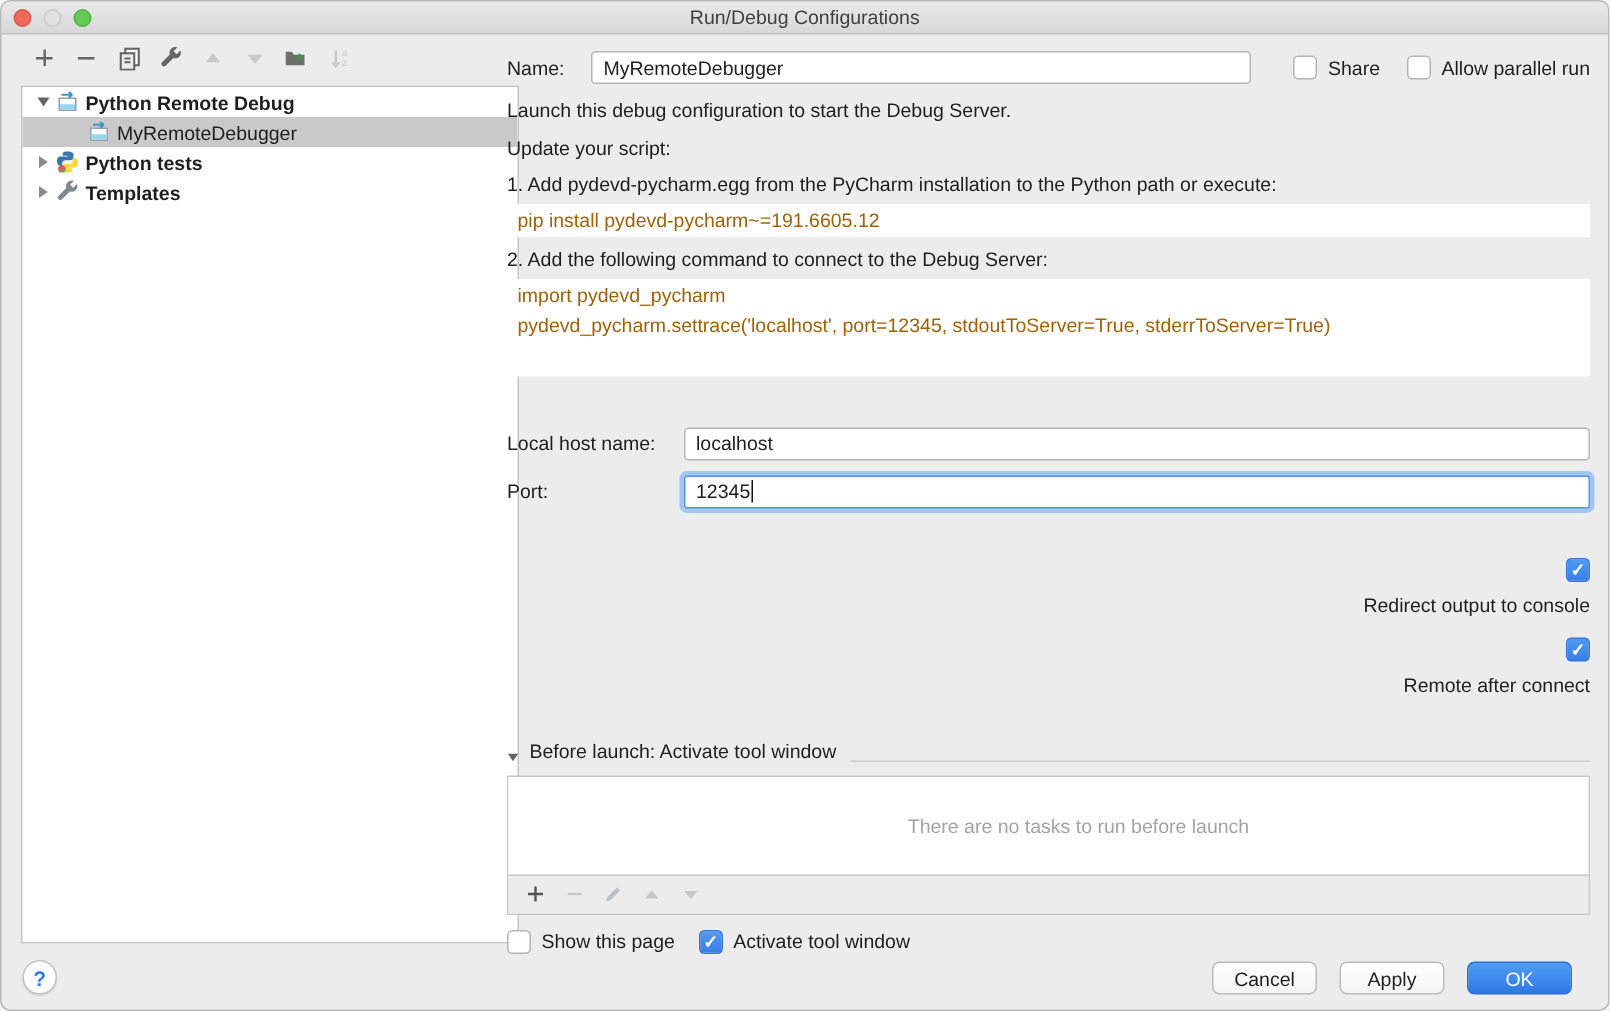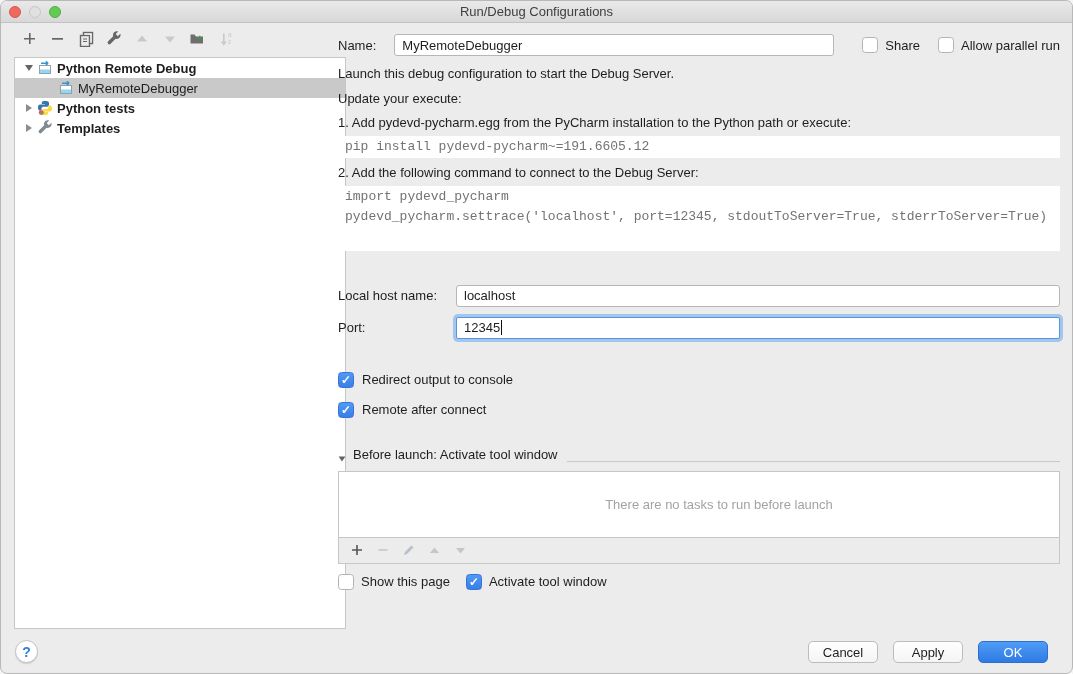--- a/index.html
+++ b/index.html
@@ -58,35 +58,35 @@
     position:relative; flex:none; cursor:default;
   }
   .checkbox.checked { background:linear-gradient(#509af3,#3a7ee6); border:1px solid #3674d8; }
   .checkbox.checked::after {
     content:"✓"; position:absolute; left:0; top:0; width:100%; height:100%;
     color:#fff; font-size:12px; font-weight:bold; display:flex; align-items:center; justify-content:center;
   }
   .para { line-height:20px; margin-top:4.5px; }
   .para.first { margin-top:8px; }
   .codeblock {
-    background:#ffffff; font-family:Liberation Mono, monospace; font-size:13px;
-    padding:1px 7px; line-height:20px; margin-top:3px; color:#737373; white-space:pre;
+    background:#ffffff; font-family:Liberation Sans, sans-serif; font-size:13px;
+    padding:1px 7px; line-height:20px; margin-top:3px; color:#a16207; white-space:pre;
   }
   .codeblock.tall { padding-bottom:24px; }
   .form-row { display:flex; align-items:center; margin-bottom:10px; }
   .form-row .flabel { width:118px; flex:none; }
   .form-row .field { flex:1; }
   .form-rows { margin-top:34px; }
   .field.focused {
     border:1px solid #5895de; box-shadow:0 0 0 3px #a3c6ee; border-radius:2px;
   }
   .caret { display:inline-block; width:1px; height:15px; background:#111; margin-left:1px; }
   .pathmap-row { margin-top:30px; }
   .field.disabled { background:#ececec; border:1px solid #bdbdbd; justify-content:flex-end; }
-  .cbx-row { display:flex; align-items:flex-start; gap:8px; margin-top:14px; }
+  .cbx-row { display:flex; align-items:flex-end; gap:8px; margin-top:14px;flex-direction:column; }
   .cbx-row.first { margin-top:33px; }
 
   .bl-header { display:flex; align-items:flex-end; margin-top:29px; }
   .bl-header .tri-down { transform:scale(0.85); }
   .bl-header .bl-title { margin-left:7px; }
   .bl-header .rule { flex:1; border-top:1px solid #c9c9c9; margin-left:9px; }
   .task-panel { margin-top:9px; border:1px solid #c6c6c6; }
   .task-empty {
     background:#fff; height:65px; display:flex; align-items:center; justify-content:center;
     color:#a3a3a3;
@@ -248,21 +248,21 @@
           <span>Share</span>
         </span>
         <span class="chk-pair">
           <span class="checkbox"></span>
           <span>Allow parallel run</span>
         </span>
       </div>
     </div>
 
     <div class="para first">Launch this debug configuration to start the Debug Server.</div>
-    <div class="para">Update your execute:</div>
+    <div class="para">Update your script:</div>
     <div class="para">1. Add pydevd-pycharm.egg from the PyCharm installation to the Python path or execute:</div>
 
     <div class="codeblock">pip install pydevd-pycharm~=191.6605.12</div>
 
     <div class="para">2. Add the following command to connect to the Debug Server:</div>
 
     <div class="codeblock tall"><span>import pydevd_pycharm</span><br><span>pydevd_pycharm.settrace('localhost', port=12345, stdoutToServer=True, stderrToServer=True)</span></div>
 
     <div class="form-rows">
       <div class="form-row">

